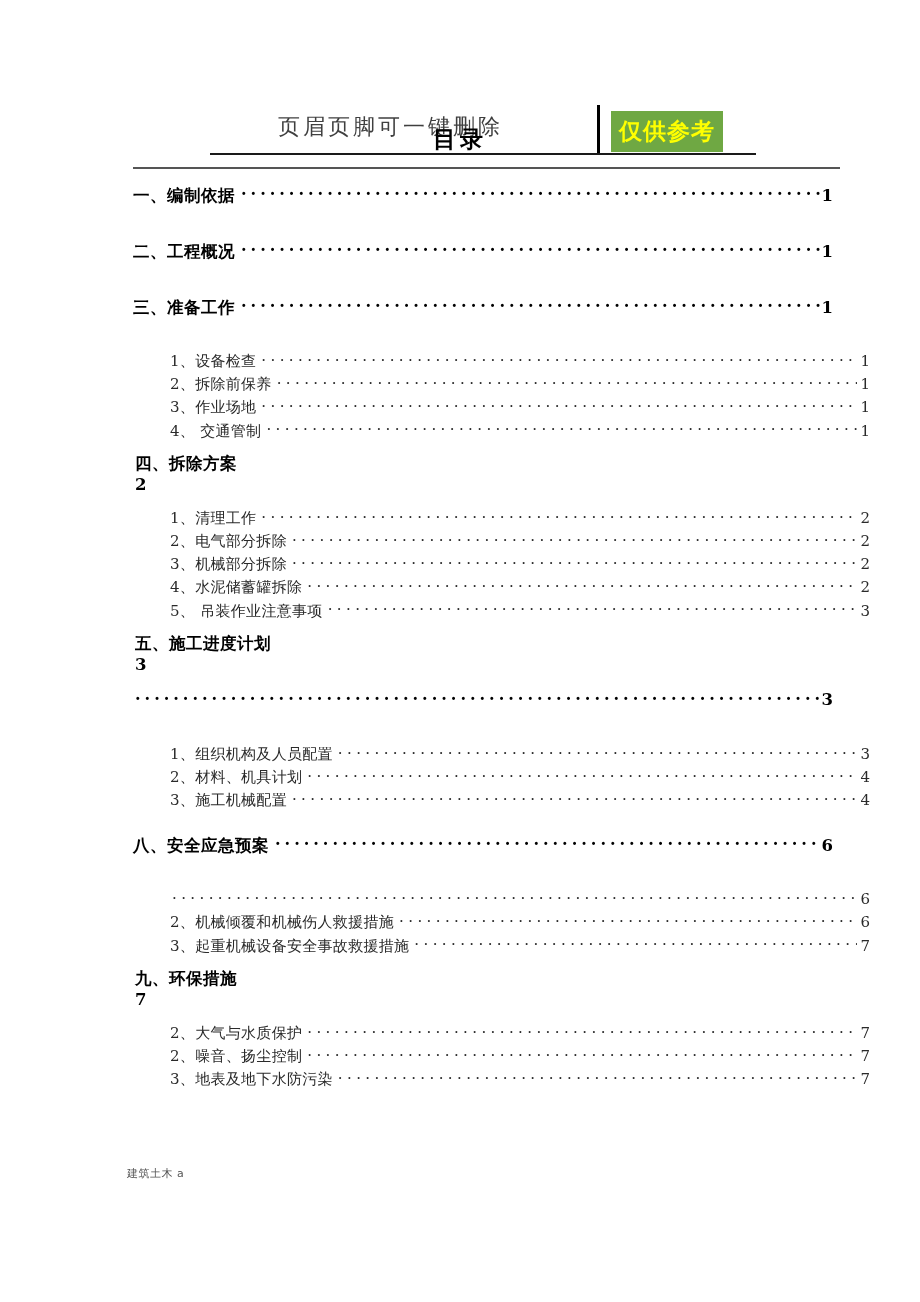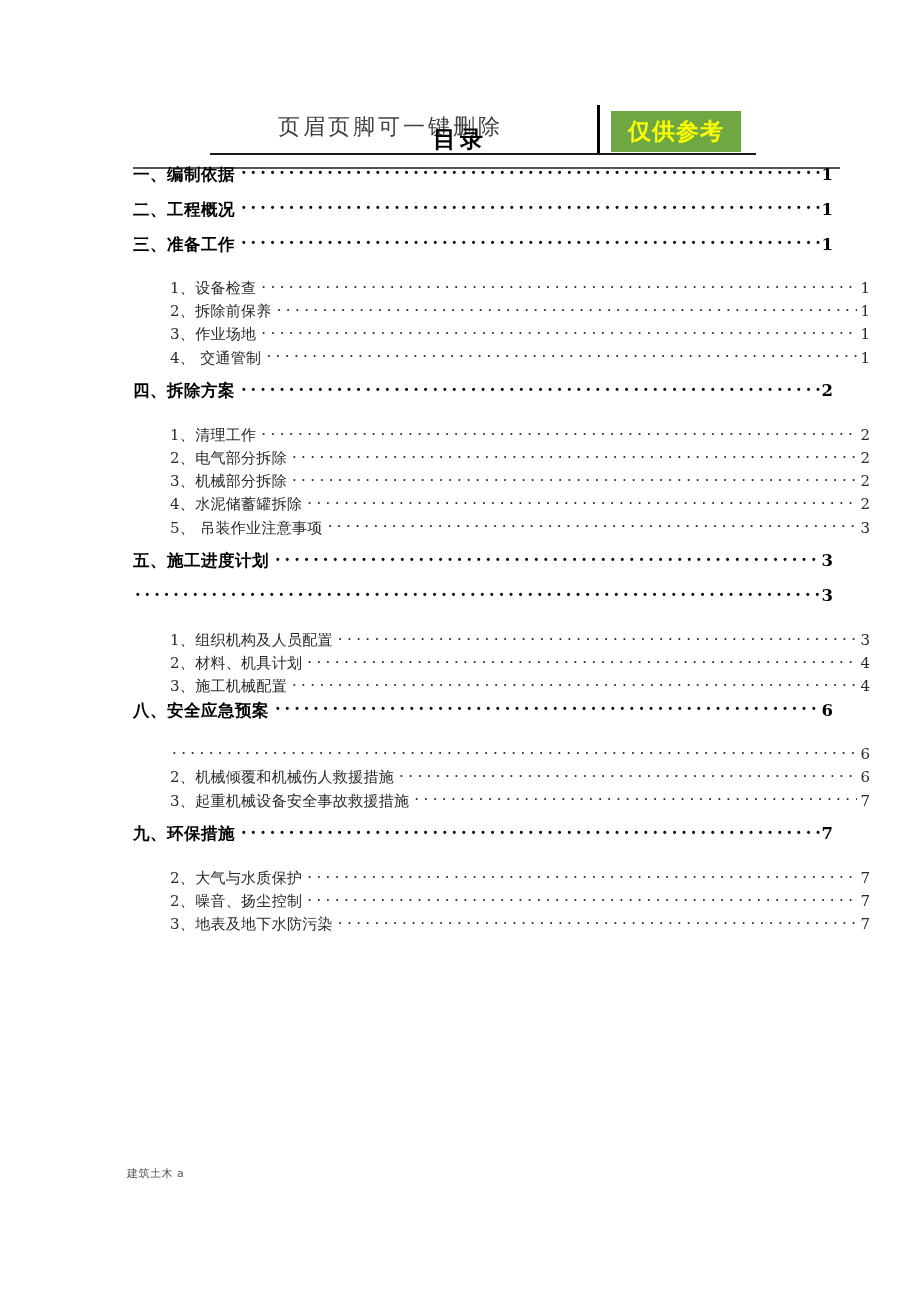--- a/index.html
+++ b/index.html
@@ -47,21 +47,21 @@
     left: 597px;
     top: 55px;
     width: 3px;
     height: 50px;
     background: #000000;
   }
   .header-badge {
     position: absolute;
     left: 611px;
     top: 61px;
-    width: 130px;
+    width: 112px;
     height: 41px;
     background: #6fa843;
     color: #ffff00;
     font-family: "DejaVu Serif", serif;
     font-weight: bold;
     font-size: 23px;
     letter-spacing: 1px;
     display: flex;
     align-items: center;
     justify-content: center;
@@ -141,41 +141,42 @@
   }
 
   
   .lvl1 {
     margin-left: 0px;
     height: 35px;
     font-family: "DejaVu Serif", serif;
     font-weight: bold;
     font-size: 16.5px;
     color: #000000;
+    margin-top: 21px;
   }
   .lvl1 .label { letter-spacing: 0.5px; padding-right: 4px; }
   .lvl1 .leader::before { font-size: 16px; letter-spacing: 4.0px; }
   .lvl1 .pageno { font-size: 16.5px; }
 
   
   .lvl2 {
     margin-left: 37px;
     height: 23.2px;
     font-family: "DejaVu Serif", serif;
     font-weight: normal;
     font-size: 15px;
     color: #2a2a2a;
   }
   .lvl2 .label { letter-spacing: 0.3px; padding-right: 3px; }
   .lvl2 .leader::before { font-size: 15px; letter-spacing: 4.4px; color: #2a2a2a; }
   .lvl2 .pageno { font-size: 15px; }
 
   
-  .gap-before-sub { margin-top: 10px; }
-  .gap-after-sub  { margin-top: 9px; }
+  .gap-before-sub { margin-top: 20px; }
+  .gap-after-sub  { margin-top: 9px; flex-direction: column; }
 
   
   .footer {
     position: absolute;
     left: 127px;
     top: 1166px;
     font-family: "DejaVu Sans", sans-serif;
     font-size: 11px;
     color: #555555;
     letter-spacing: 0.5px;

